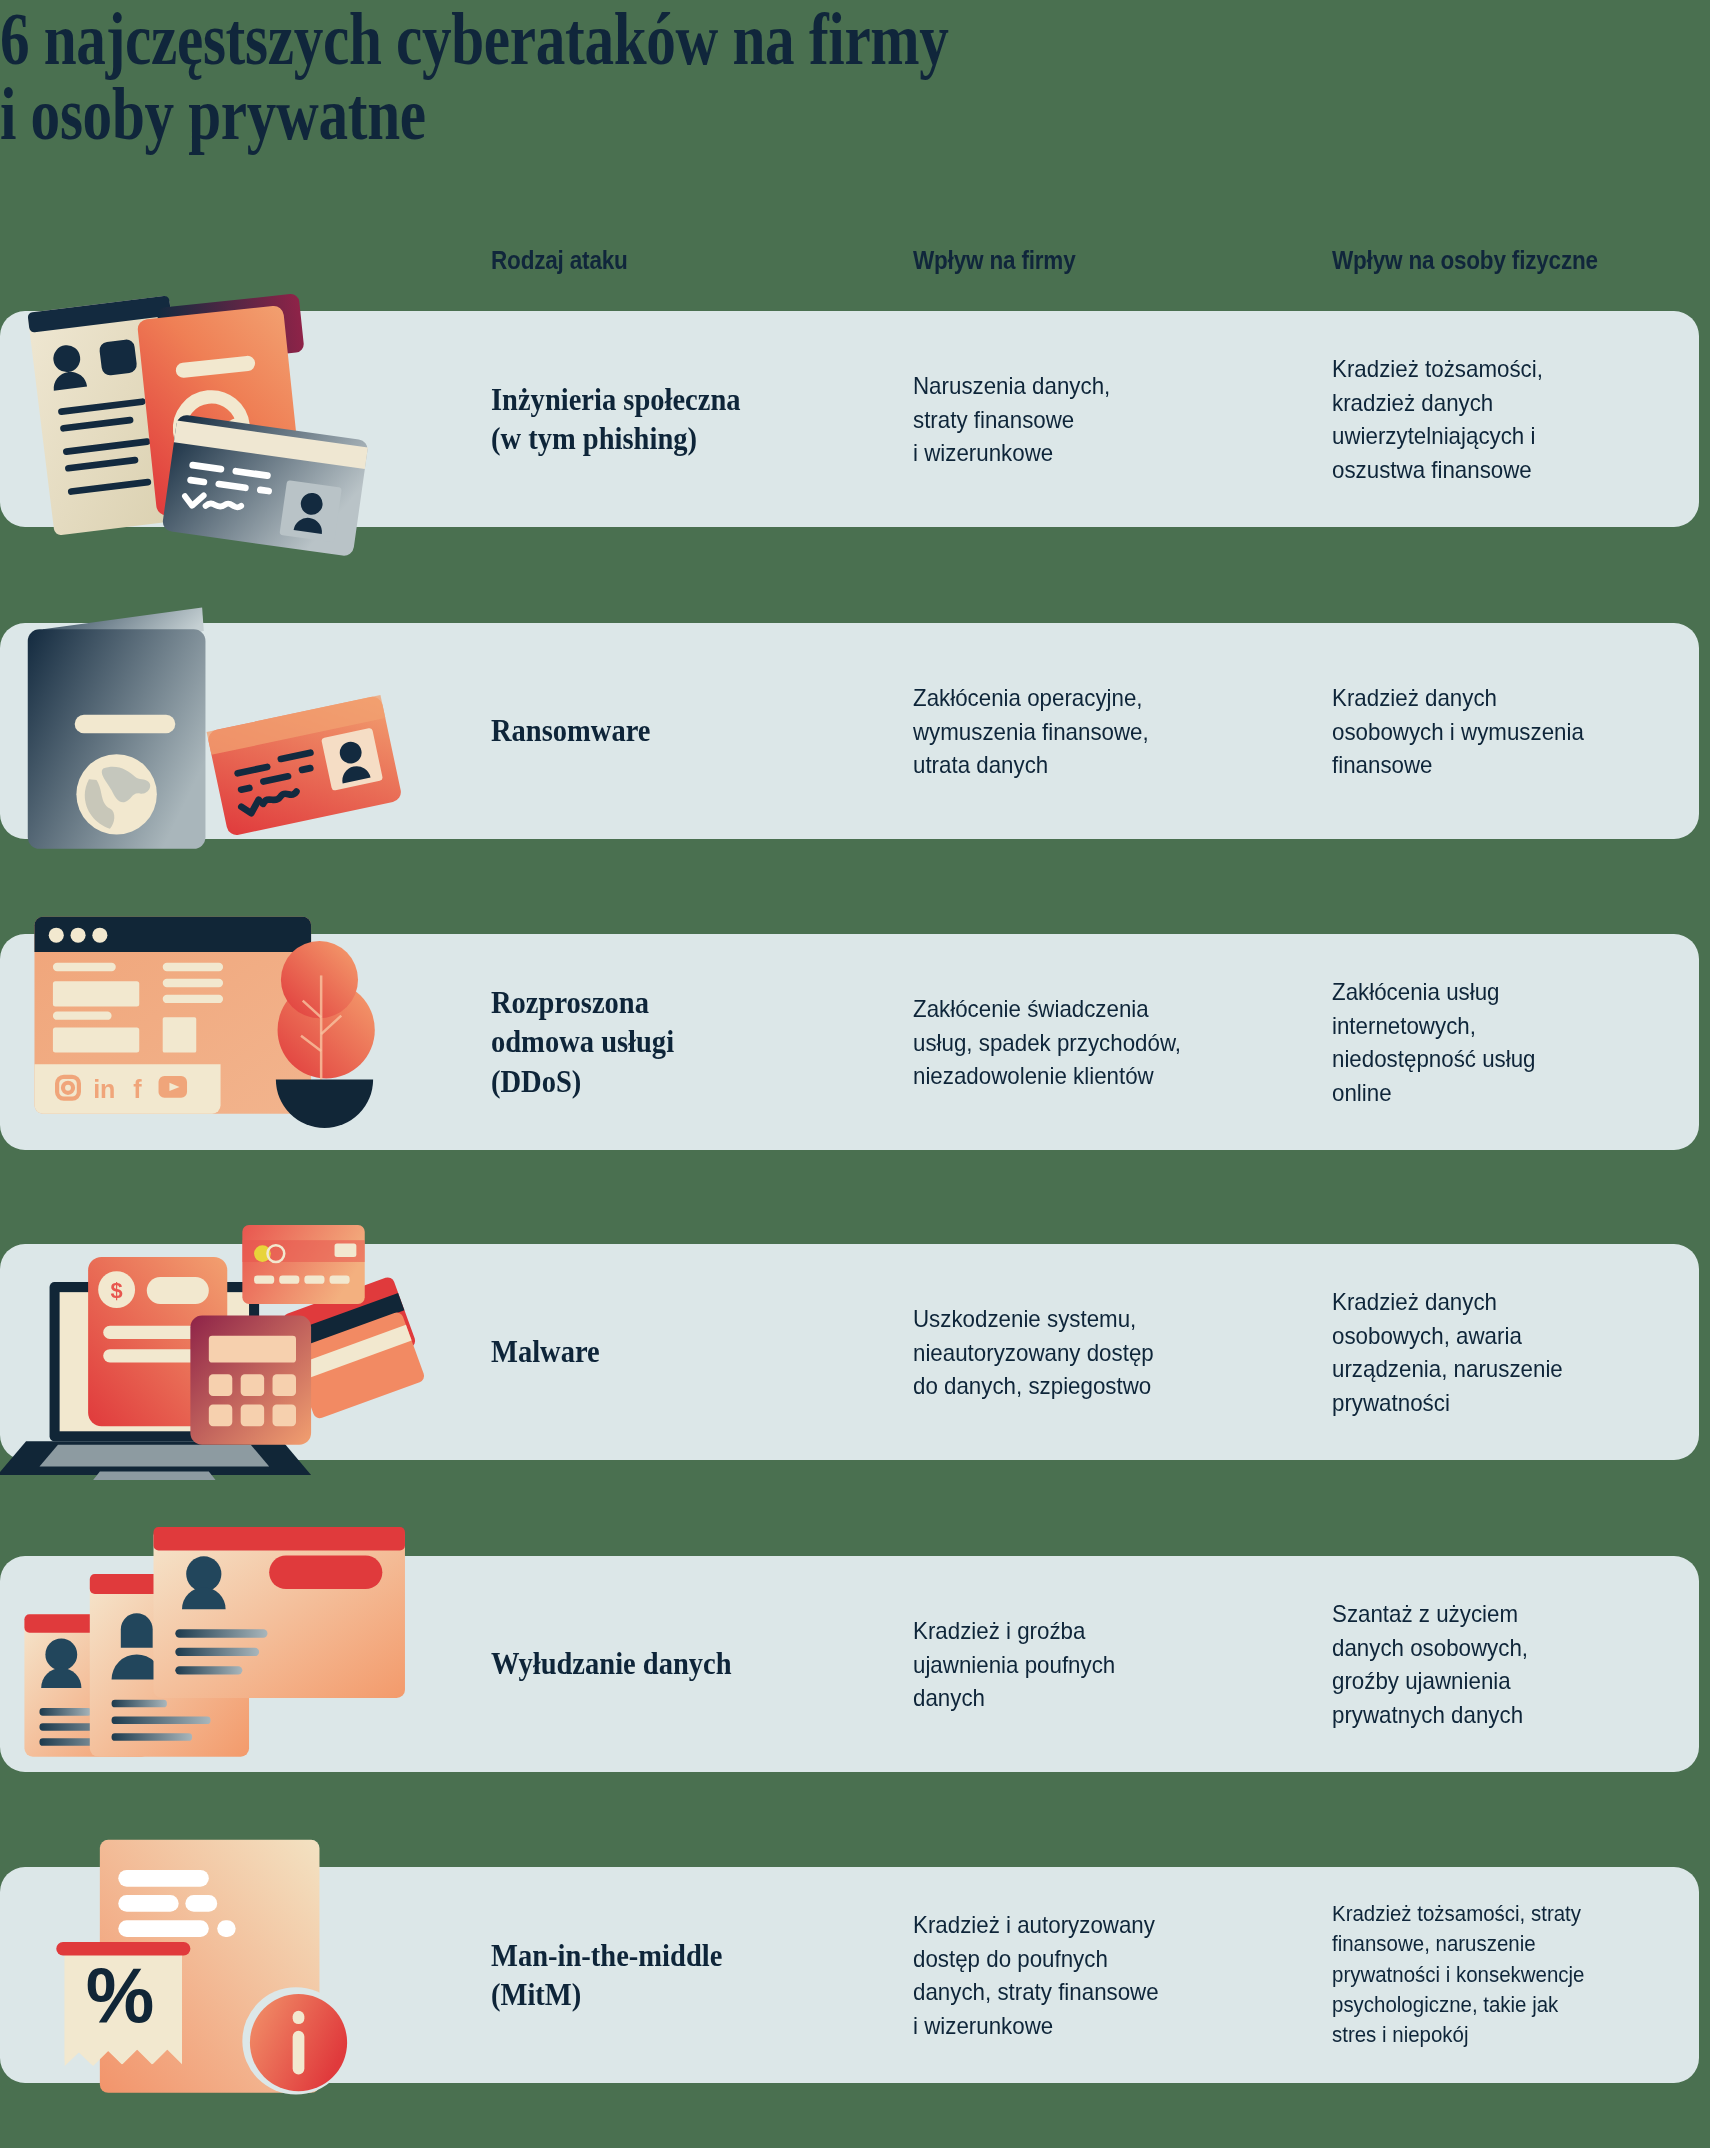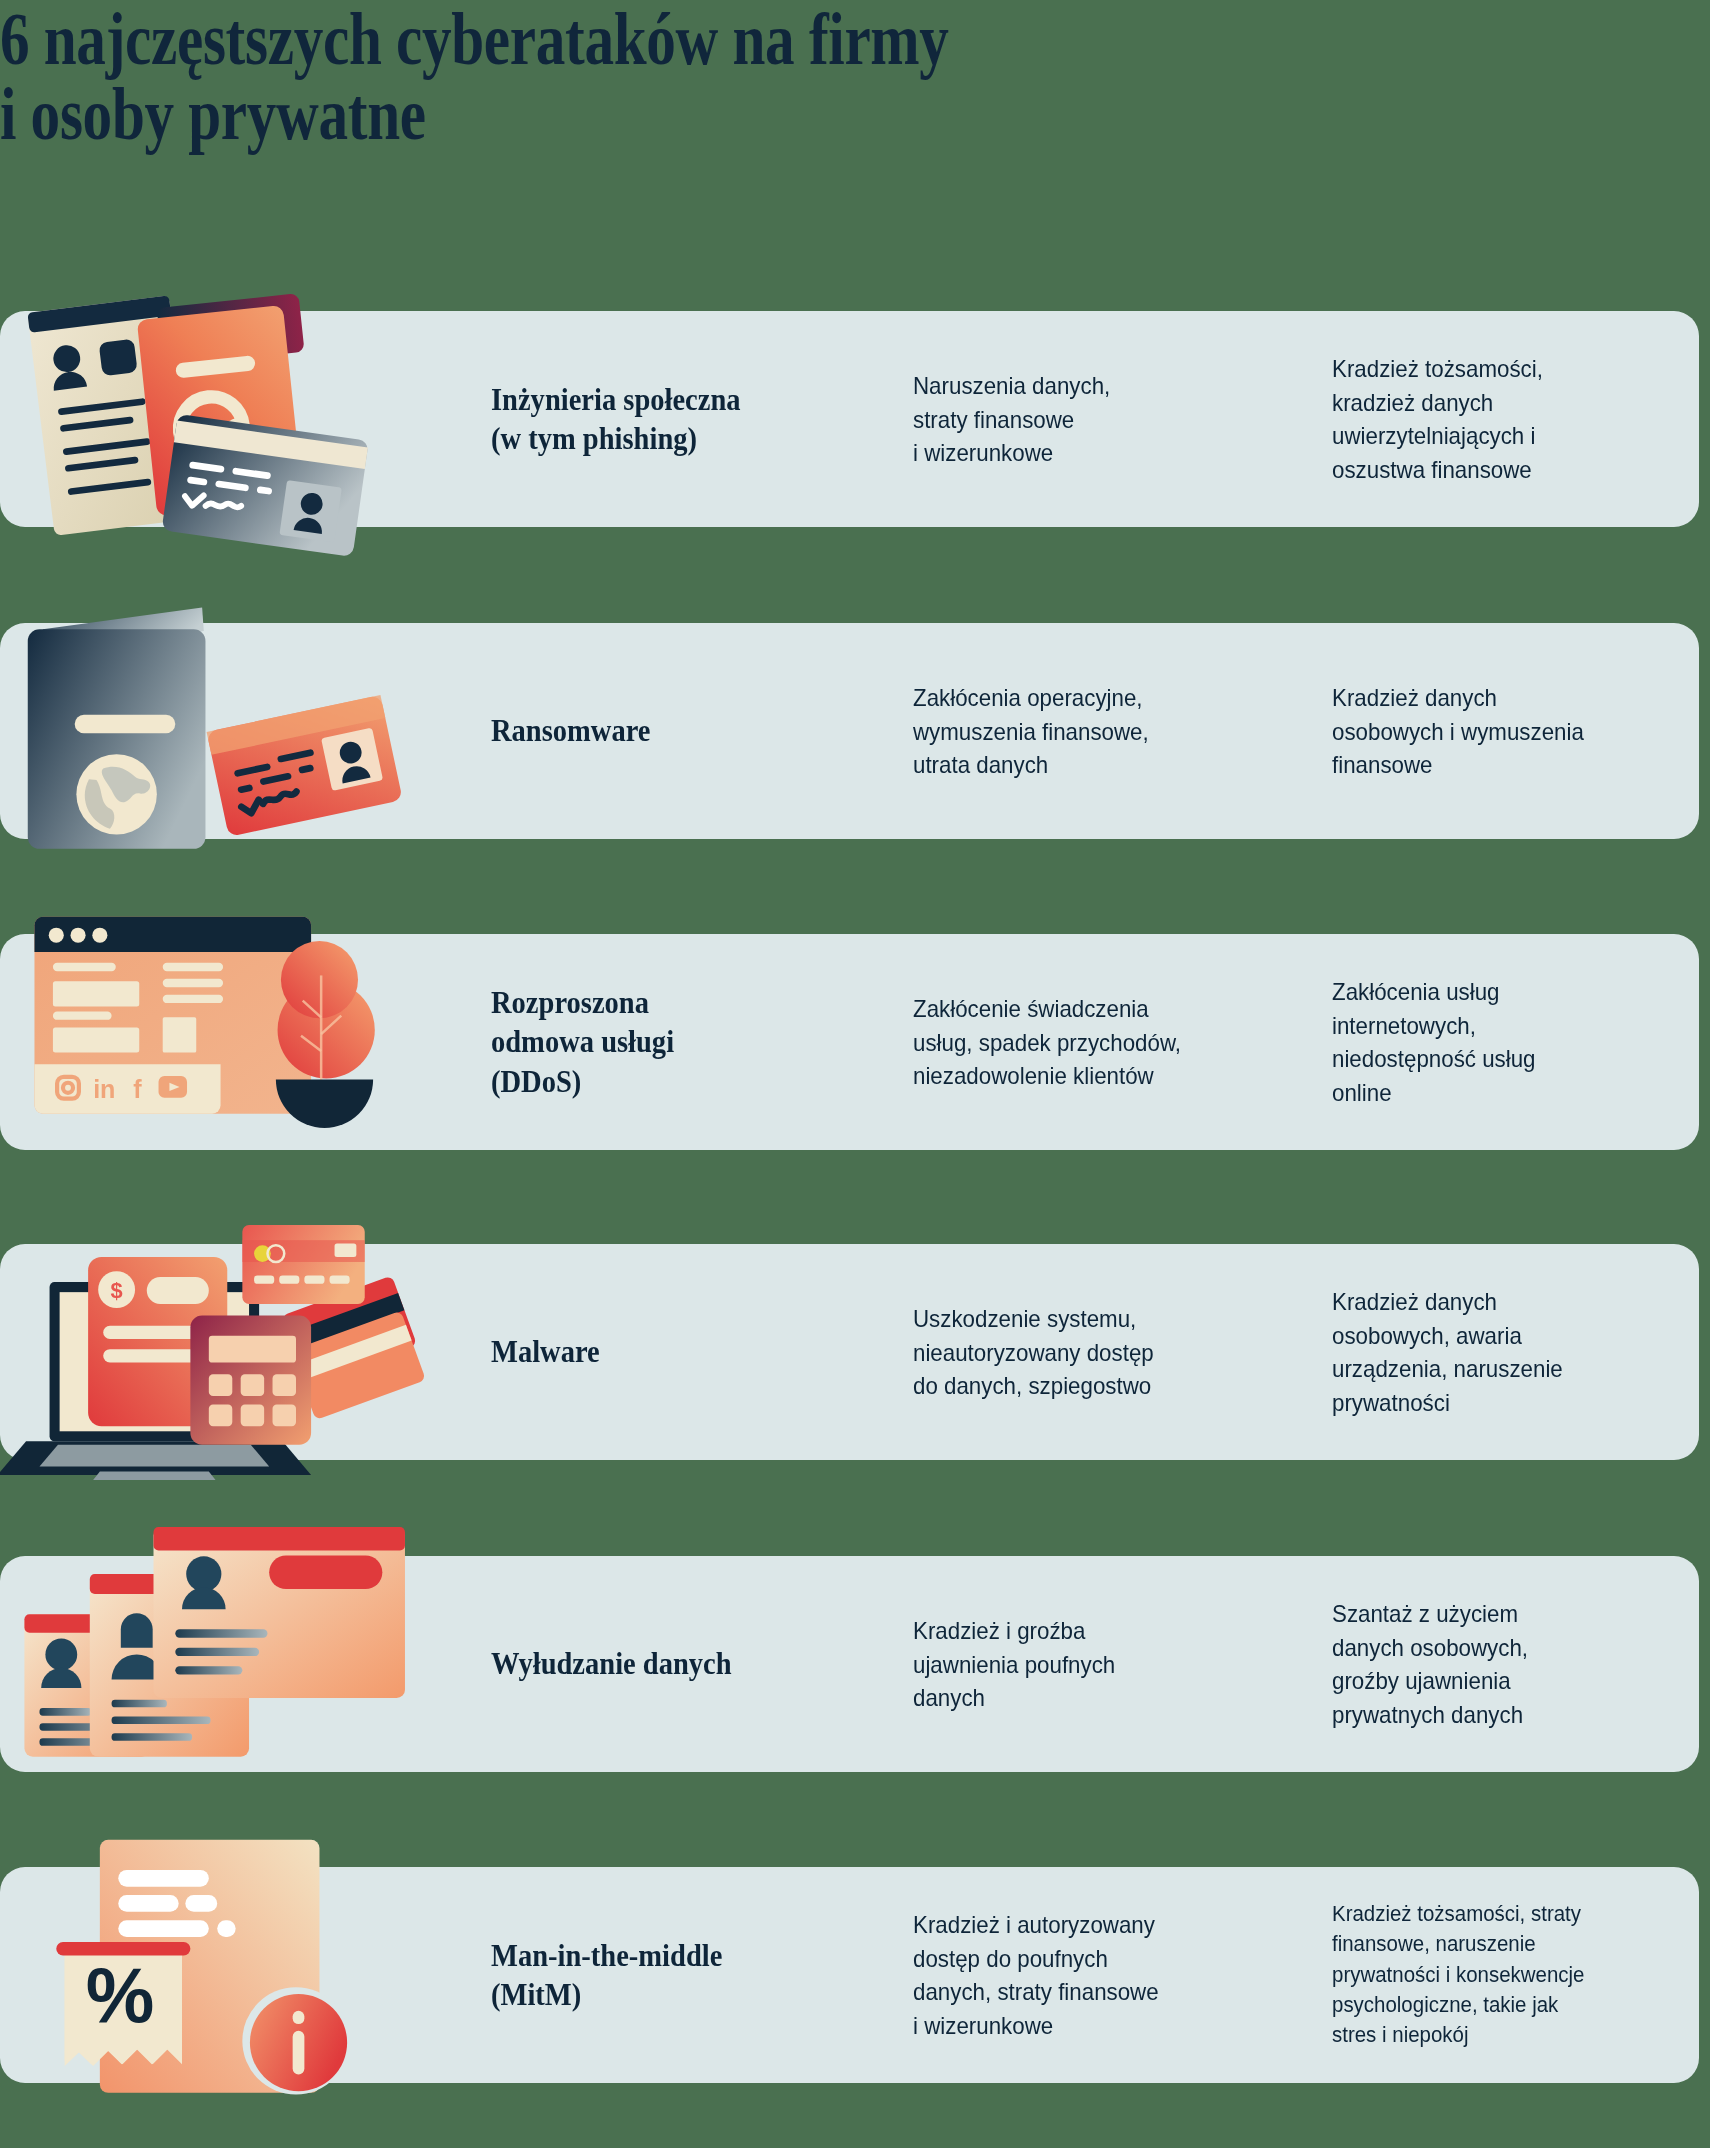--- a/index.html
+++ b/index.html
@@ -132,20 +132,25 @@
   .illus svg { display: block; width: 100%; height: 100%; overflow: visible; }
 </style>
 </head>
 <body>
 
 <div id="page">
 
   <h1 class="title">6 najczęstszych cyberataków na firmy
 i osoby prywatne</h1>
 
+  <div class="col-headers">
+    <div class="col-head ch-1">Rodzaj ataku</div>
+    <div class="col-head ch-2">Wpływ na firmy</div>
+    <div class="col-head ch-3">Wpływ na osoby fizyczne</div>
+  </div>
 
   <div class="card r1">
     <div class="illus">
       <svg viewBox="0 0 480 340">
         <defs>
           <linearGradient id="g1a" x1="0" y1="0" x2="1" y2="1">
             <stop offset="0" stop-color="#efe7d2"></stop>
               <stop offset="1" stop-color="#d9cfae"></stop>
           </linearGradient>
           <linearGradient id="g1b" x1="0" y1="1" x2="1" y2="0">

